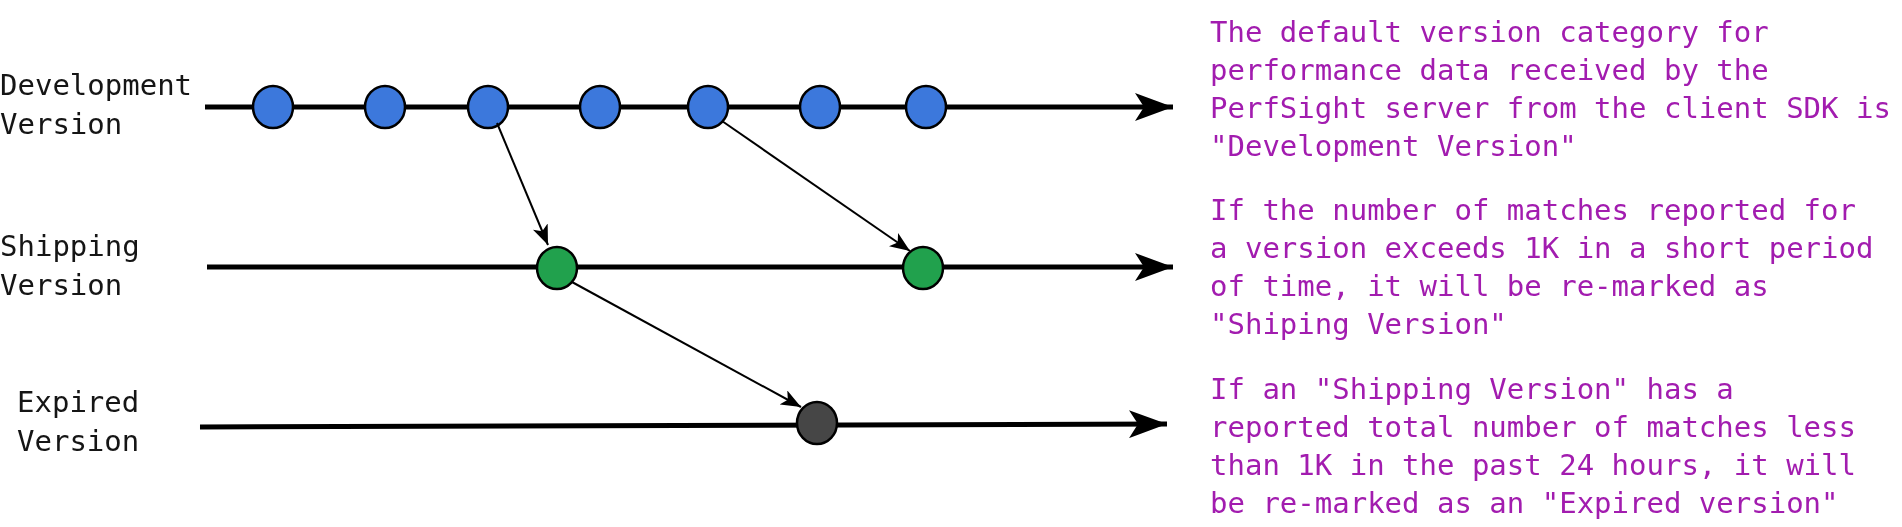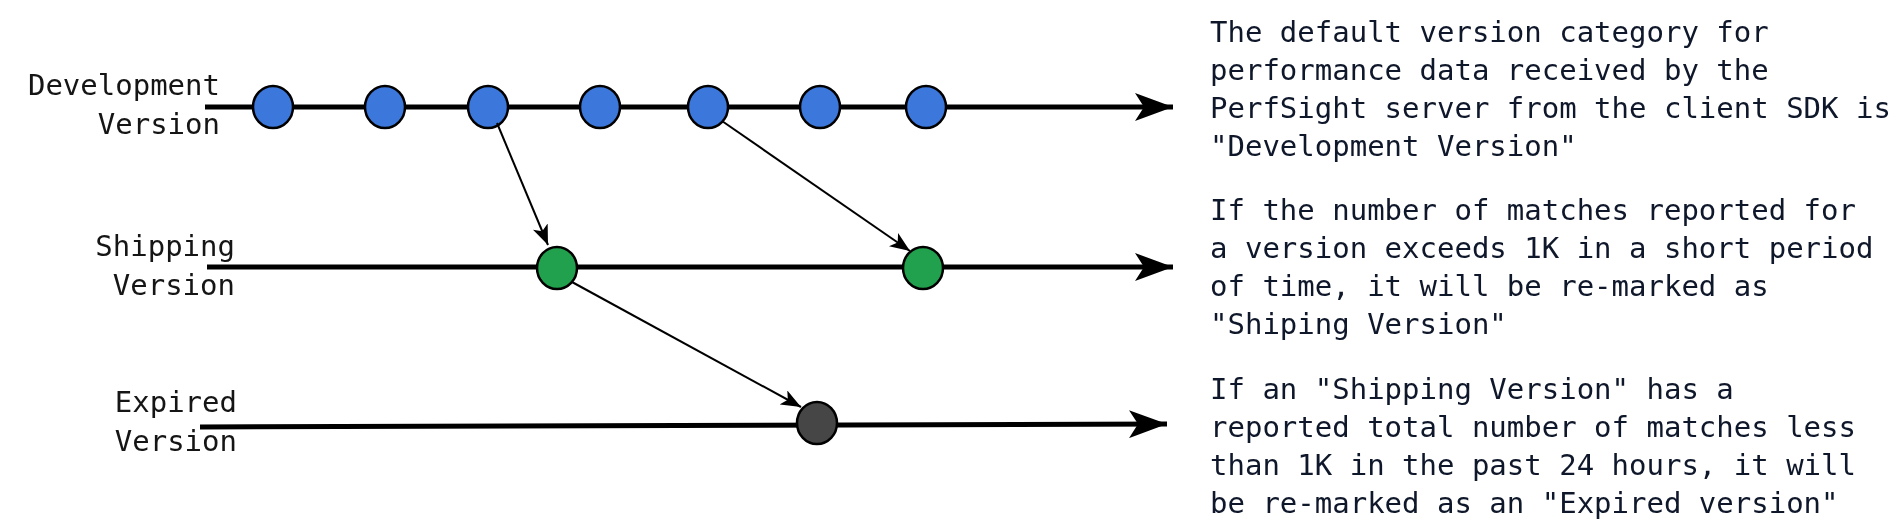--- a/index.html
+++ b/index.html
@@ -8,36 +8,36 @@
     width:1902px;height:527px;
     background:#ffffff;
     font-family:"DejaVu Sans Mono","Liberation Mono",monospace;
     color:#151515;
     overflow:hidden;
   }
   #diagram-svg{position:absolute;left:0;top:0;width:1902px;height:527px;}
   .tl-label{
     position:absolute;
     width:220px;
-    text-align:right;
+    text-align:left;
     white-space:pre-line;
     font-size:29px;
     line-height:39px;
     color:#151515;
   }
   .tl-label.dev{left:0;top:66px;}
-  .tl-label.ship{left:0;top:227px;margin-left:15px;}
+  .tl-label.ship{left:0;top:227px;}
   .tl-label.exp{left:0;top:383px;margin-left:17px;}
   .note{
     position:absolute;
     left:1210px;
     white-space:pre;
     font-size:29px;
     line-height:38px;
-    color:#0f172a;
+    color:#a21caf;
   }
   .note.n1{top:13px;}
   .note.n2{top:191px;}
   .note.n3{top:370px;}
 </style>
 </head>
 <body>
 
 <div id="stage">
 

